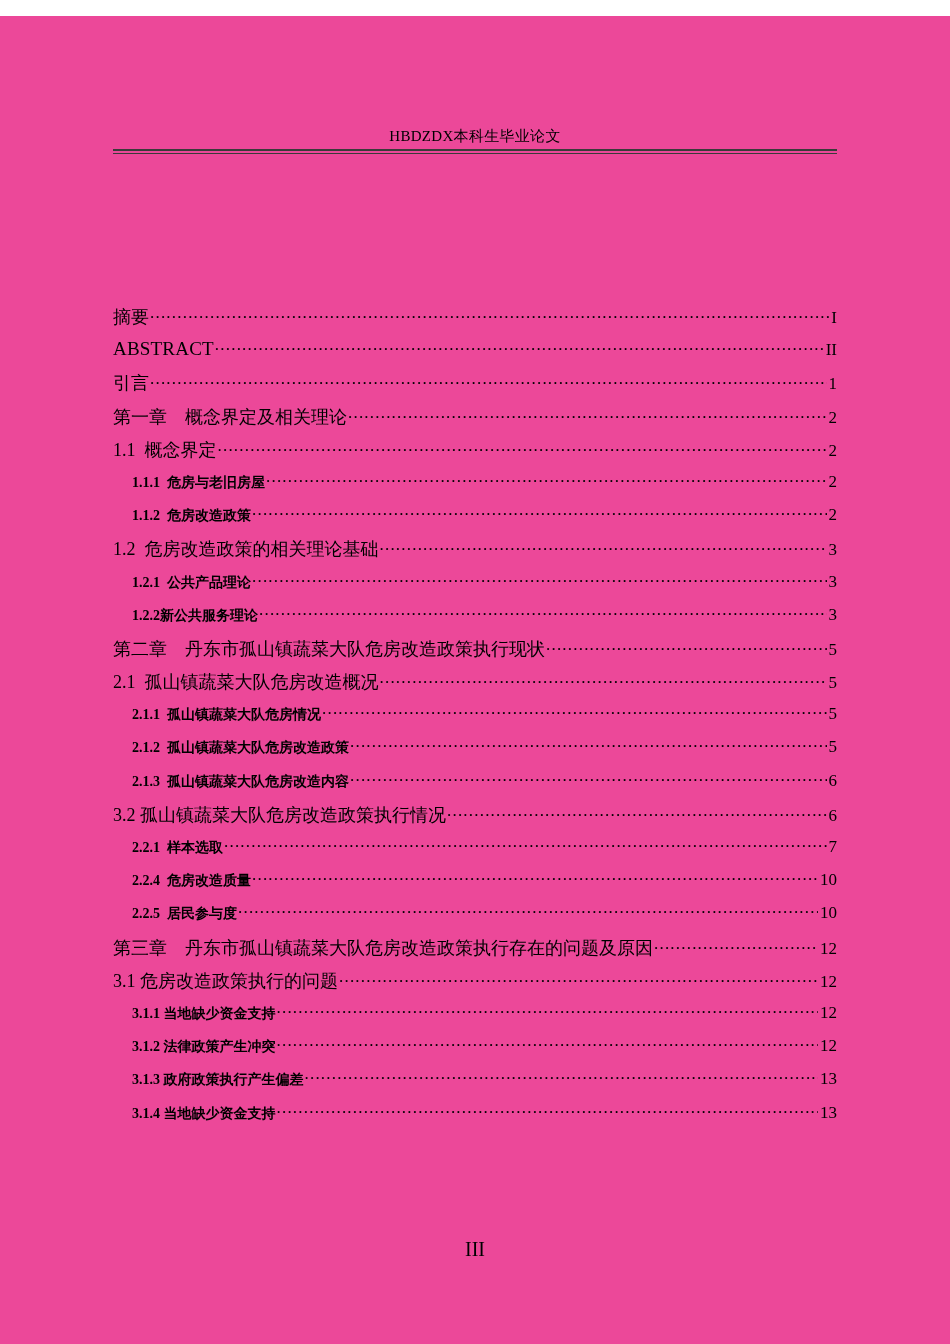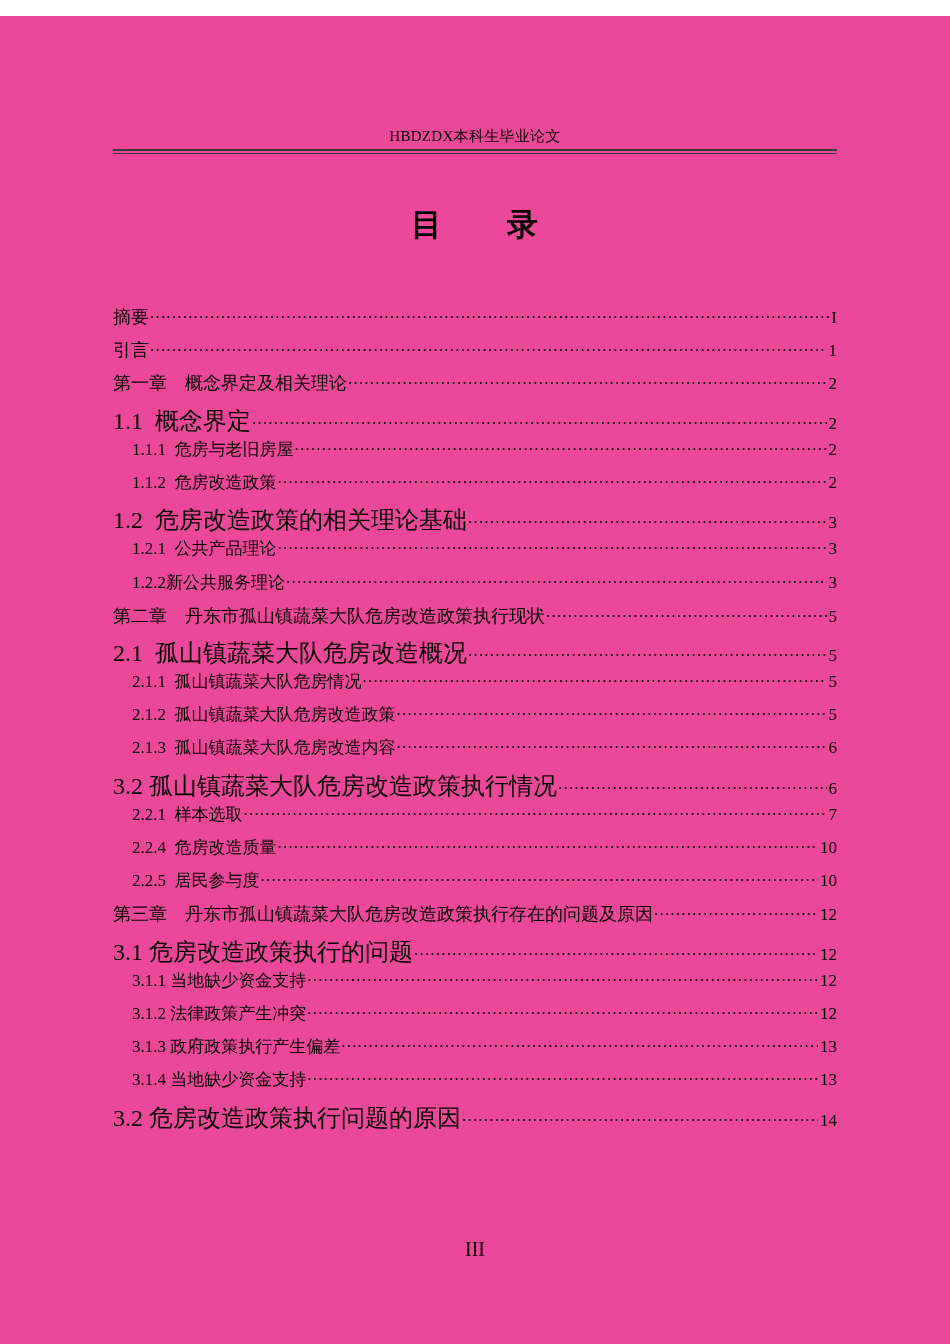--- a/index.html
+++ b/index.html
@@ -116,29 +116,29 @@
     font-weight: normal;
     font-size: 19px;
     letter-spacing: 0.2px;
   }
 
   
   .lvl2 { margin-left: 0px; }
   .lvl2 .toc-label {
     font-family: "Liberation Serif", "DejaVu Serif", serif;
     font-weight: normal;
-    font-size: 24px;
+    font-size: 18px;
   }
 
   
   .lvl3 { margin-left: 19px; }
   .lvl3 .toc-label {
     font-family: "Liberation Serif", "DejaVu Serif", serif;
-    font-weight: normal;
-    font-size: 17px;
+    font-weight: bold;
+    font-size: 14px;
   }
 
   
   .footer {
     position: absolute;
     left: 0;
     top: 1222px;
     width: 950px;
     text-align: center;
     font-family: "Liberation Serif", "DejaVu Serif", serif;
@@ -148,28 +148,32 @@
 </head>
 <body>
 
 <div class="page">
 
   <div class="header">
     <div class="header-text">HBDZDX本科生毕业论文</div>
     <div class="header-rule"></div>
   </div>
 
-  <div class="toc-title">目　　录</div>
 
   <div class="toc" id="toc-list">
       <div class="toc-row lvl1">
         <span class="toc-label">摘要</span>
         <span class="toc-dots"></span>
         <span class="toc-page">I</span>
       </div>
+      <div class="toc-row lvl1 latin">
+        <span class="toc-label">ABSTRACT</span>
+        <span class="toc-dots"></span>
+        <span class="toc-page">II</span>
+      </div>
       <div class="toc-row lvl1">
         <span class="toc-label">引言</span>
         <span class="toc-dots"></span>
         <span class="toc-page">1</span>
       </div>
       <div class="toc-row lvl1">
         <span class="toc-label">第一章　概念界定及相关理论</span>
         <span class="toc-dots"></span>
         <span class="toc-page">2</span>
       </div>
@@ -271,22 +275,17 @@
       <div class="toc-row lvl3">
         <span class="toc-label">3.1.3 政府政策执行产生偏差</span>
         <span class="toc-dots"></span>
         <span class="toc-page">13</span>
       </div>
       <div class="toc-row lvl3">
         <span class="toc-label">3.1.4 当地缺少资金支持</span>
         <span class="toc-dots"></span>
         <span class="toc-page">13</span>
       </div>
-      <div class="toc-row lvl2">
-        <span class="toc-label">3.2 危房改造政策执行问题的原因</span>
-        <span class="toc-dots"></span>
-        <span class="toc-page">14</span>
-      </div>
     </div>
 
   <div class="footer">III</div>
 
 </div>
 
 </body></html>

